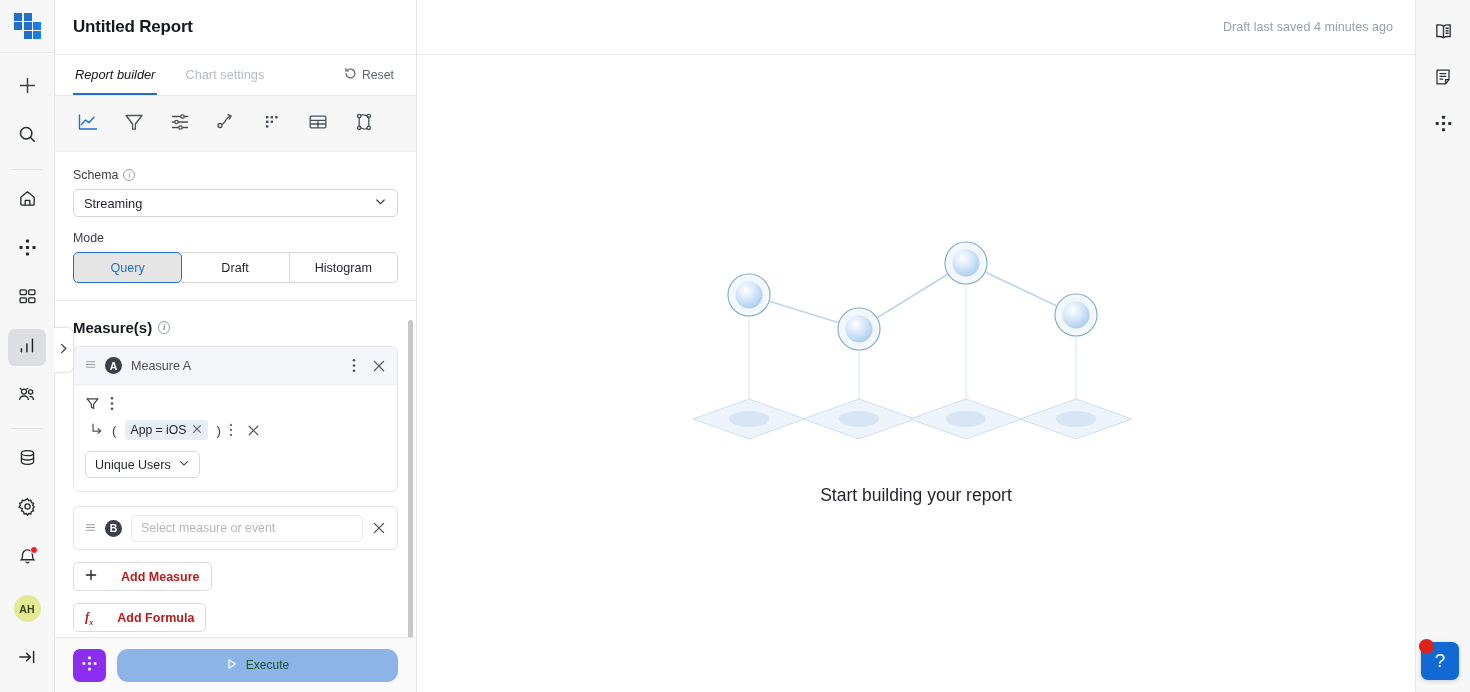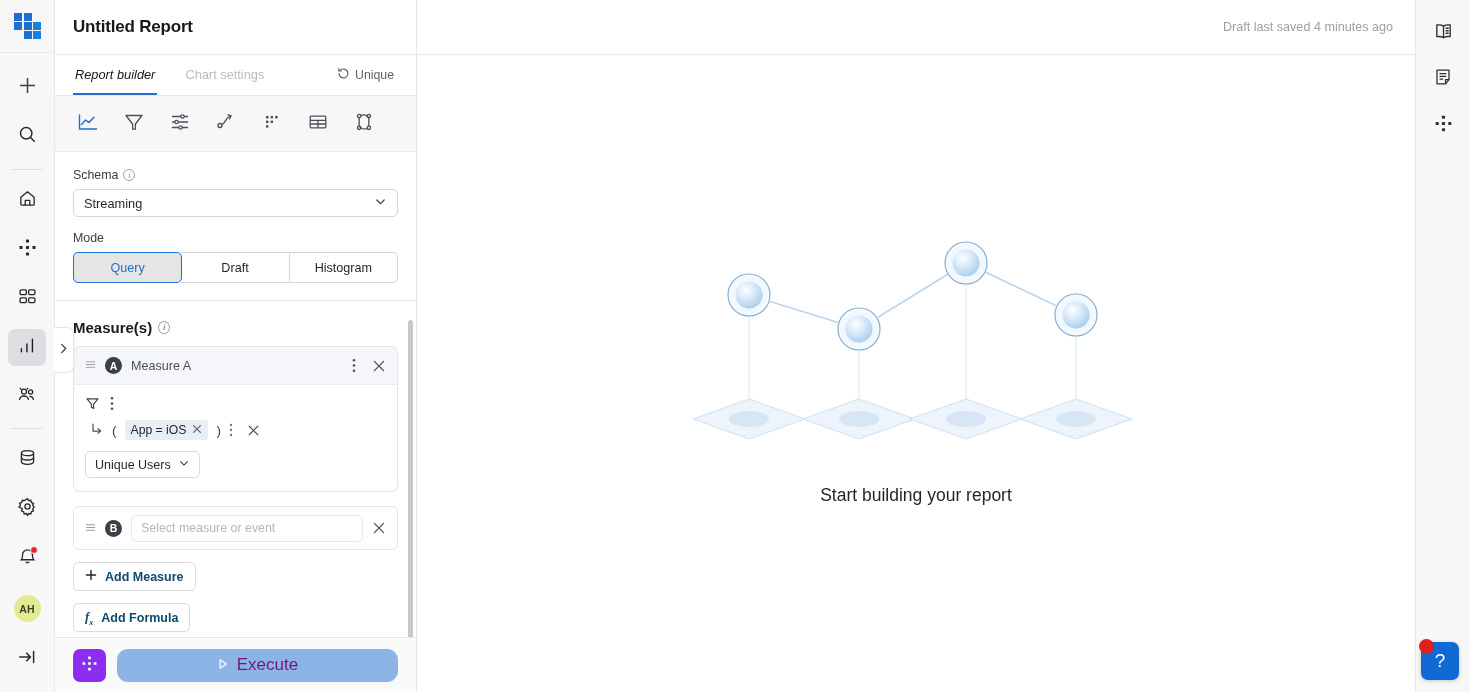--- a/index.html
+++ b/index.html
@@ -171,23 +171,23 @@
     border:1px solid #e3e5e8; border-radius:6px; background:#fff;
     height:44px; display:flex; align-items:center; padding: 0 11px; gap:9px;
     margin-top:14px;
   }
   .select-measure-input {
     flex:1; height:27px; border:1px solid #e6e8ea; border-radius:5px;
     display:flex; align-items:center; padding: 0 9px; font-size:12.4px; color:#b2b7bd;
   }
 
   .ghost-btn {
-    display:inline-flex; align-items:center; gap:8px; height:29px;
+    display:inline-flex; align-items:center; gap:24px; height:29px;
     border:1px solid #d9dbdf; border-radius:5px; background:#fff; cursor:pointer;
-    padding: 0 11px; font-size:12.5px; font-weight:700; color:#0c4a6e; margin-top:12px;
+    padding: 0 11px; font-size:12.5px; font-weight:700; color:#b91c1c; margin-top:12px;
   }
   .btn-row { display:flex; }
 
   
   .panel-scrollbar {
     position:absolute; right:3px; top:168px; width:5px; height:330px;
     background:#c6c8cb; border-radius:3px; cursor:pointer;
   }
   
   .collapse-handle {
@@ -199,23 +199,23 @@
 
   .panel-footer {
     height: 55px; border-top:1px solid #e6e7e9; background:#fafafb;
     display:flex; align-items:center; gap:11px; padding: 0 18px;
   }
   .ai-btn {
     width:33px; height:33px; border-radius:7px; background:#8b2ef0; color:#fff;
     display:flex; align-items:center; justify-content:center; cursor:pointer; flex:0 0 33px;
   }
   .execute-btn {
-    flex:1; height:33px; border-radius:11px; background:#8cb4e6; color:#701a75;
+    flex:1; height:33px; border-radius:11px; background:#8cb4e6; color:#14532d;
     display:flex; align-items:center; justify-content:center; gap:8px;
-    font-size:17px; cursor:pointer;
+    font-size:12px; cursor:pointer;
   }
 
   
   .canvas {
     flex:1 1 auto; height:692px; background:#fff; position:relative;
     display:flex; flex-direction:column;
   }
   .canvas-head {
     height:55px; border-bottom:1px solid #e9eaec; display:flex; align-items:center;
     justify-content:flex-end; padding-right:22px;
@@ -381,21 +381,21 @@
     <div class="tabs">
       <div class="tab active">Report builder</div>
       <div class="tab disabled">Chart settings</div>
       <div class="reset-btn">
         <span>
           <svg width="13" height="13" viewBox="0 0 14 14" fill="none" stroke="#5d6470" stroke-width="1.3" stroke-linecap="round">
               <path d="M2.2 7a4.8 4.8 0 1 0 1.6-3.6"></path>
               <path d="M2 1.6v2.6h2.6"></path>
             </svg>
         </span>
-        <span>Unique</span>
+        <span>Reset</span>
       </div>
     </div>
 
     <div class="chart-types">
       <div class="ct-btn active">
         <span>
           <svg width="22" height="22" viewBox="0 0 22 22" fill="none" stroke="#1f6fd0" stroke-width="1.4" stroke-linecap="round" stroke-linejoin="round">
               <path d="M2.5 4v14h17"></path>
               <path d="M4.5 13.5l4-4.5 3.5 2.6 5-5.4"></path>
             </svg>

